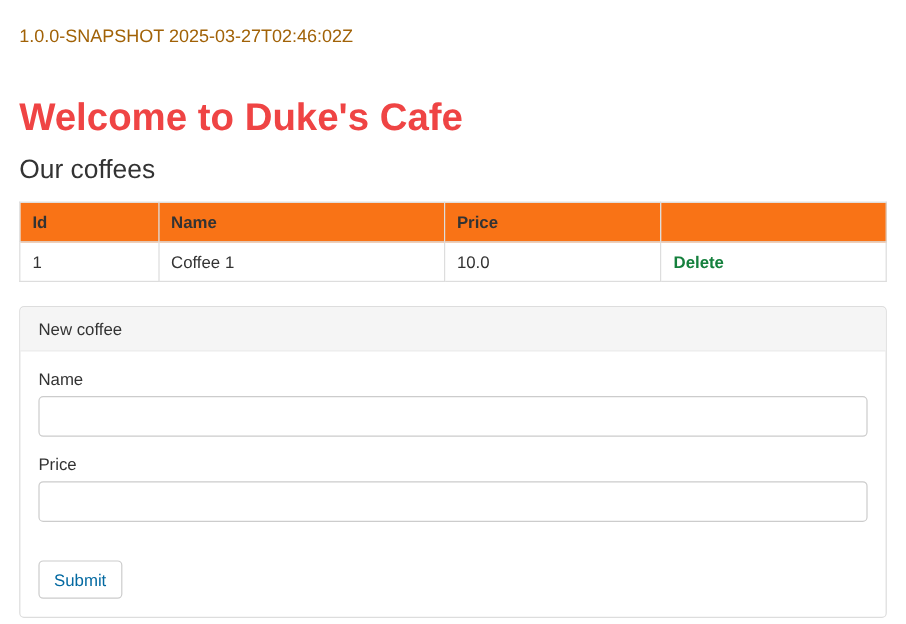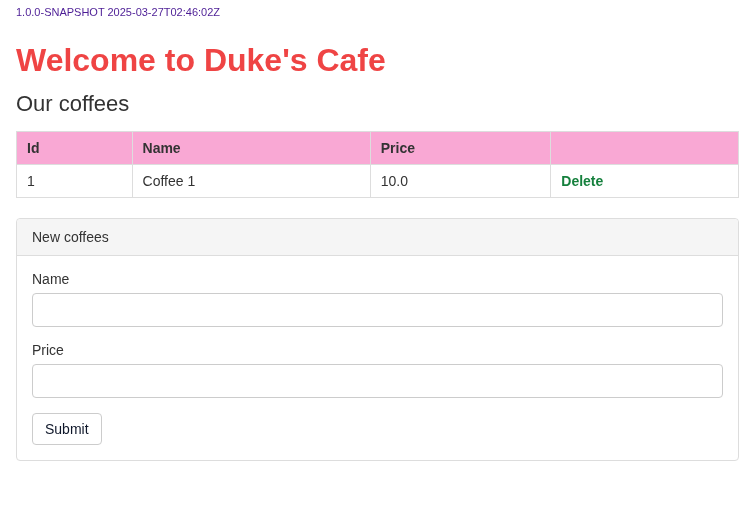--- a/index.html
+++ b/index.html
@@ -4,23 +4,23 @@
   <style>
     * { box-sizing: border-box; }
     body {
       font-family: -apple-system, BlinkMacSystemFont, "Segoe UI", Helvetica, Arial, sans-serif;
       margin: 0;
       padding: 0 16px;
       color: #333;
       font-size: 14px;
     }
     .version-info {
-      color: #4c1d95;
-      font-size: 11px;
-      padding: 6px 0;
+      color: #a16207;
+      font-size: 15px;
+      padding: 22px 0;
     }
     h1 {
       font-size: 32px;
       font-weight: 700;
       margin: 18px 0 12px 0;
       color: #ef4444;
     }
     h2 {
       font-size: 22px;
       font-weight: 400;
@@ -32,21 +32,21 @@
       border-collapse: collapse;
       margin-bottom: 20px;
     }
     table th, table td {
       border: 1px solid #ddd;
       padding: 8px 10px;
       text-align: left;
     }
     table th {
       font-weight: 600;
-      background: #f9a8d4;
+      background: #f97316;
     }
     table td {
       color: #333;
     }
     a.link {
       color: #15803d;
       text-decoration: none;
       cursor: pointer;
       font-weight: bold;
     }
@@ -82,21 +82,22 @@
       background: #fff;
     }
     .btn {
       display: inline-block;
       padding: 7px 12px;
       font-size: 14px;
       background: #fff;
       border: 1px solid #ccc;
       border-radius: 4px;
       cursor: pointer;
-      color: #0f172a;
+      color: #0369a1;
+      margin-top: 17px;
     }
   </style>
 </head>
 <body>
 
 <div class="version-info">1.0.0-SNAPSHOT 2025-03-27T02:46:02Z</div>
 
 <h1>Welcome to Duke's Cafe</h1>
 
 <h2>Our coffees</h2>
@@ -114,21 +115,21 @@
     <tr>
       <td>1</td>
       <td>Coffee 1</td>
       <td>10.0</td>
       <td><a class="link">Delete</a></td>
     </tr>
   </tbody>
 </table>
 
 <div class="panel">
-  <div class="panel-heading">New coffees</div>
+  <div class="panel-heading">New coffee</div>
   <div class="panel-body">
     <div class="form-group">
       <label>Name</label>
       <input type="text" class="form-control" value="" style="">
     </div>
     <div class="form-group">
       <label>Price</label>
       <input type="text" class="form-control" value="" style="">
     </div>
     <button class="btn">Submit</button>

